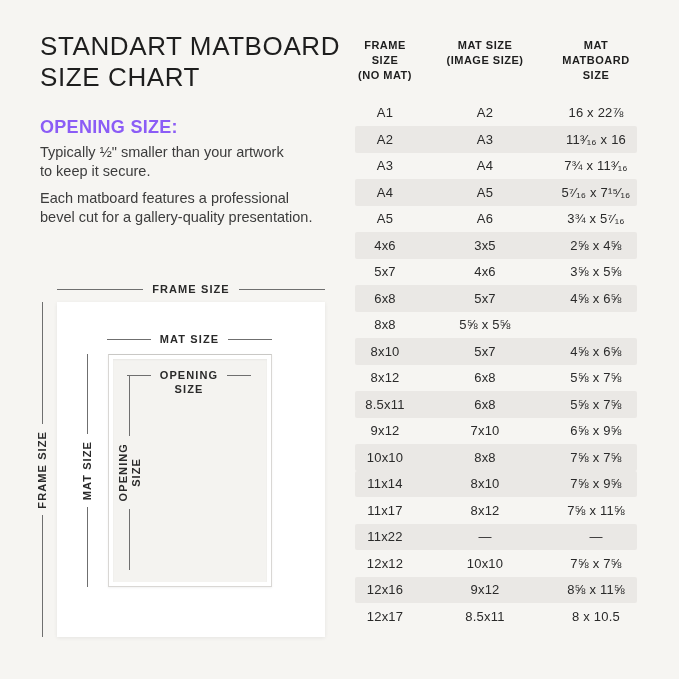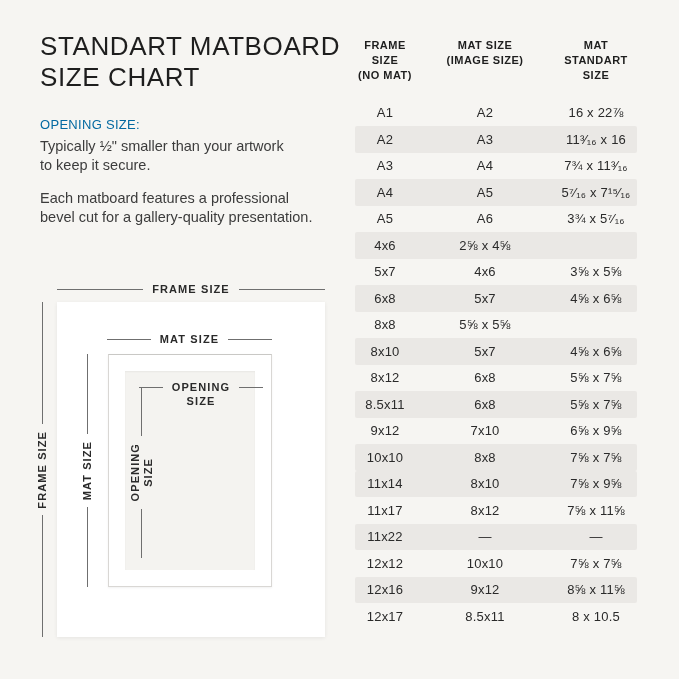--- a/index.html
+++ b/index.html
@@ -14,21 +14,21 @@
   }
   
   .page-title{
     position:absolute;left:40px;top:31px;
     font-size:26px;font-weight:400;letter-spacing:0.6px;line-height:1.2;
     color:var(--text-dark);white-space:pre-line;
   }
   .info{position:absolute;left:40px;width:290px;}
   #sec-opening{top:117px;}
   #sec-bevel{top:189px;}
-  .info h2{font-size:13px;font-weight:400;letter-spacing:0.3px;margin-bottom:5px;color:#0369a1;}
+  .info h2{font-size:18px;font-weight:700;letter-spacing:0.3px;margin-bottom:5px;color:#8b5cf6;}
   .info p{font-size:14.5px;line-height:1.32;color:var(--text-body);white-space:pre-line;}
   
   .h-measure{display:flex;align-items:center;gap:9px;}
   .h-measure .line{flex:1;height:1px;background:var(--measure-line);}
   .mlbl{font-size:11px;font-weight:700;letter-spacing:1.1px;color:#2a2a2a;white-space:nowrap;}
   .v-measure{position:absolute;display:flex;flex-direction:column;align-items:center;}
   .v-measure .vline{flex:1;width:1px;background:var(--measure-line);}
   .v-measure .vlbl{
     writing-mode:vertical-rl;transform:rotate(180deg);
     font-size:11px;font-weight:700;letter-spacing:1.1px;color:#2a2a2a;margin:7px 0;white-space:nowrap;
@@ -40,21 +40,21 @@
   #frame-size-v{left:34px;top:302px;height:335px;width:16px;}
   #frame-box{
     position:absolute;left:57px;top:302px;width:268px;height:335px;
     background:var(--frame-white);box-shadow:0 1px 4px rgba(0,0,0,0.07);
   }
   #mat-size-h{position:absolute;left:50px;top:31px;width:165px;}
   #mat-size-v{left:22px;top:52px;height:233px;width:16px;}
   #mat-box{
     position:absolute;left:51px;top:52px;width:164px;height:233px;
     background:#fff;border:1px solid #d9d7d4;border-top-color:#c9c8c5;
-    padding:16px;box-shadow:0 1px 2px rgba(0,0,0,0.06);
+    padding:4px;box-shadow:0 1px 2px rgba(0,0,0,0.06);
   }
   #opening-area{position:relative;width:100%;height:100%;background:var(--opening-bg);box-shadow:inset 0 1px 2px rgba(0,0,0,0.05);}
   #opening-size-h{position:absolute;left:14px;top:10px;width:124px;}
   #opening-size-h .lbl2{text-align:center;margin-top:2px;}
   #opening-size-v{left:2px;top:16px;bottom:12px;width:28px;}
   
   #size-table{position:absolute;left:355px;top:38px;width:282px;}
   .thead{display:grid;grid-template-columns:60px 140px 82px;margin-bottom:17px;}
   .th{text-align:center;font-size:11px;font-weight:700;letter-spacing:0.5px;line-height:1.35;color:var(--text-dark);}
   .tr{display:grid;grid-template-columns:60px 140px 82px;height:26.5px;align-items:center;}
@@ -130,21 +130,21 @@
   <div class="thead">
     <div class="th">
       <div>FRAME SIZE</div>
       <div>(NO MAT)</div>
     </div>
     <div class="th">
       <div>MAT SIZE</div>
       <div>(IMAGE SIZE)</div>
     </div>
     <div class="th">
-      <div>MAT STANDART</div>
+      <div>MAT MATBOARD</div>
       <div>SIZE</div>
     </div>
   </div>
   <div class="tbody">
       <div class="tr">
         <div class="td">A1</div>
         <div class="td">A2</div>
         <div class="td">16 x 22⅞</div>
       </div>
       <div class="tr shaded">
@@ -162,20 +162,21 @@
         <div class="td">A5</div>
         <div class="td">5⁷⁄₁₆ x 7¹⁵⁄₁₆</div>
       </div>
       <div class="tr">
         <div class="td">A5</div>
         <div class="td">A6</div>
         <div class="td">3¾ x 5⁷⁄₁₆</div>
       </div>
       <div class="tr shaded">
         <div class="td">4x6</div>
+        <div class="td">3x5</div>
         <div class="td">2⅝ x 4⅝</div>
       </div>
       <div class="tr">
         <div class="td">5x7</div>
         <div class="td">4x6</div>
         <div class="td">3⅝ x 5⅝</div>
       </div>
       <div class="tr shaded">
         <div class="td">6x8</div>
         <div class="td">5x7</div>

